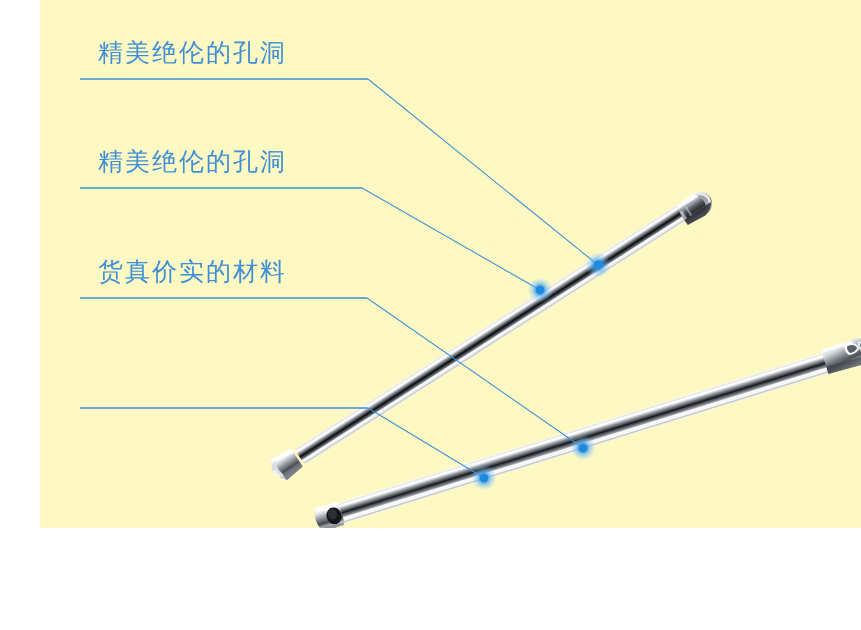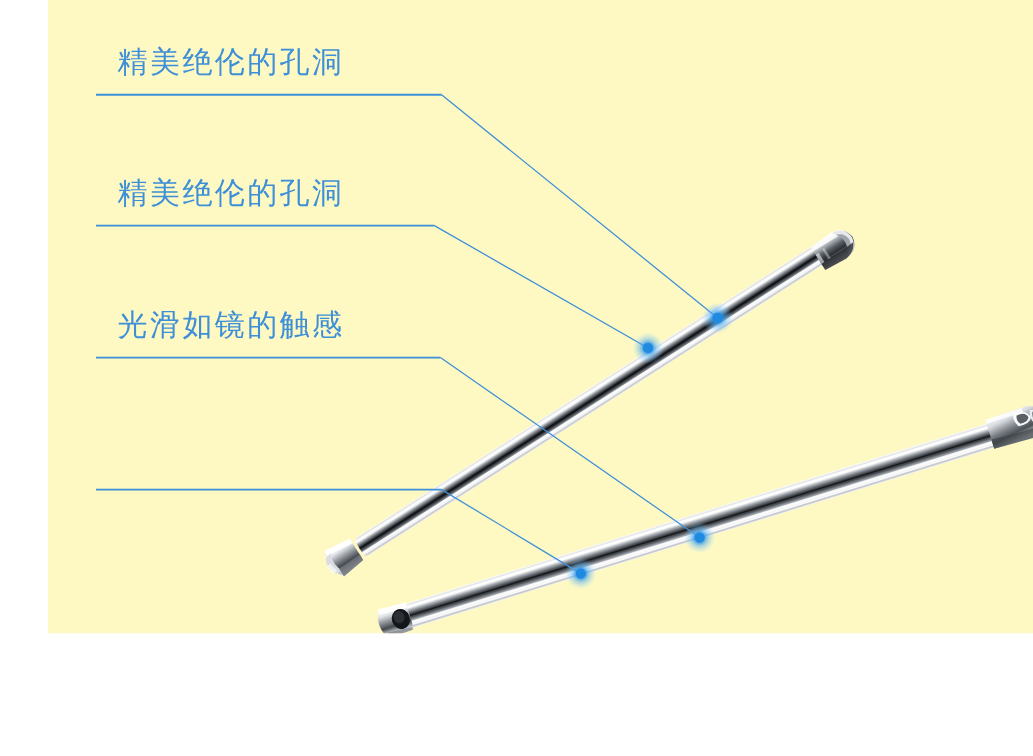--- a/index.html
+++ b/index.html
@@ -213,15 +213,15 @@
           <line x1="40" y1="408" x2="328" y2="408" stroke="#3d8fd8" stroke-width="1.6"></line>
           <line x1="328" y1="408" x2="444" y2="478" stroke="#3d8fd8" stroke-width="1.05"></line>
           <circle cx="444" cy="478" r="13" fill="url(#dotGlow)"></circle>
           <circle cx="444" cy="478" r="4.2" fill="#1f8ae0"></circle>
         </g>
       </g>
   </svg>
 
   <div class="callout-label" id="lbl-1">精美绝伦的孔洞</div>
   <div class="callout-label" id="lbl-2">精美绝伦的孔洞</div>
-  <div class="callout-label" id="lbl-3">光滑如镜的触感</div>
+  <div class="callout-label" id="lbl-3">货真价实的材料</div>
 
 </div>
 
 </body></html>

